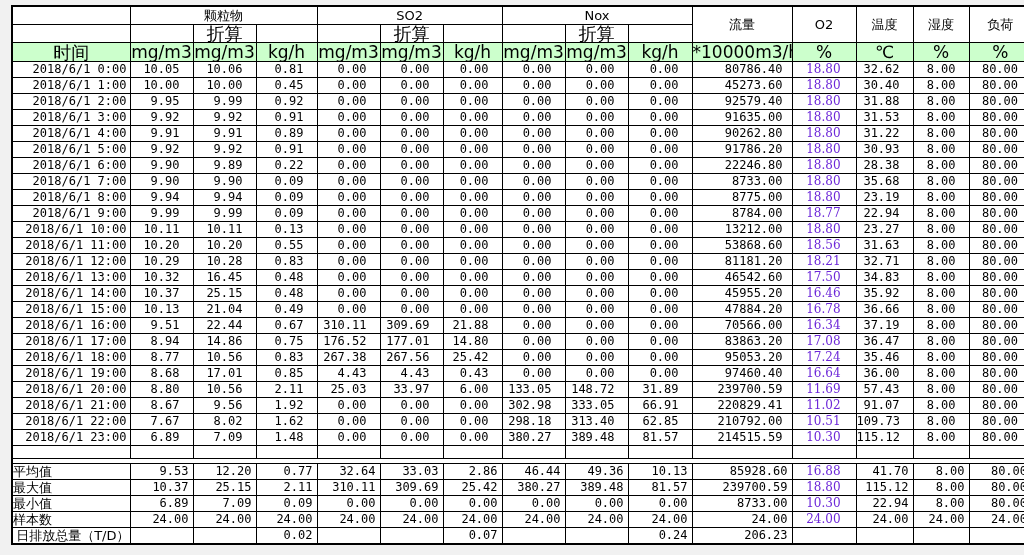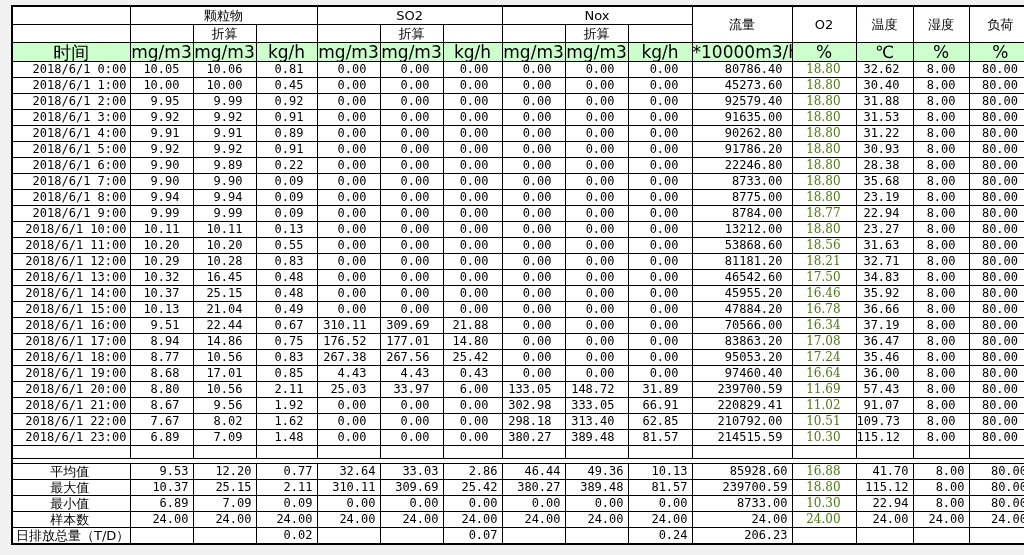--- a/index.html
+++ b/index.html
@@ -22,40 +22,40 @@
     padding:0;
     height:15px;
     line-height:15px;
     font-size:12px;
     white-space:nowrap;
     overflow:hidden;
     color:#000;
   }
   thead td{text-align:center;}
   tr.grp td{height:17px;font-size:13px;}
-  tr.sub td{height:17px;font-size:13px;}
+  tr.sub td{height:17px;font-size:18px;}
   tr.units td{height:18px;background:var(--hdr-green,#ccffcc);font-size:17px;}
   tr.units td.time-h{font-size:18px;}
   .num{
     text-align:right;padding-right:13px;
     font-family:"DejaVu Sans Mono",monospace;
   }
   .time{
     text-align:right;padding-right:3px;
     font-family:"DejaVu Sans Mono",monospace;
     margin-left:44px;
   }
   td.flow{padding-right:9px;}
-  td.o2{padding-right:15px;color:#4d7c0f;font-family:"DejaVu Serif",serif;}
+  td.o2{padding-right:15px;color:#6d28d9;font-family:"DejaVu Serif",serif;}
   tr.blank td{height:12px;}
   tr.gap td{border:none;height:4px;background:#fff;}
   #summary .num{padding-right:4px;}
   #summary td.o2{padding-right:15px;}
-  .slabel{text-align:center;padding-right:3px;font-size:13px;font-family:Liberation Serif, serif;}
-  .slabel-left{text-align:left;padding-left:3px;font-size:13px;}
+  .slabel{text-align:left;padding-right:3px;font-size:13px;font-family:Liberation Serif, serif;}
+  .slabel-left{text-align:right;padding-left:3px;font-size:13px;}
 </style>
 </head>
 <body style="background: rgb(241, 241, 241);">
 
 <div class="wrap">
   <table>
     <colgroup>
       <col style="width:118px">
         <col style="width:63px">
         <col style="width:63px">

